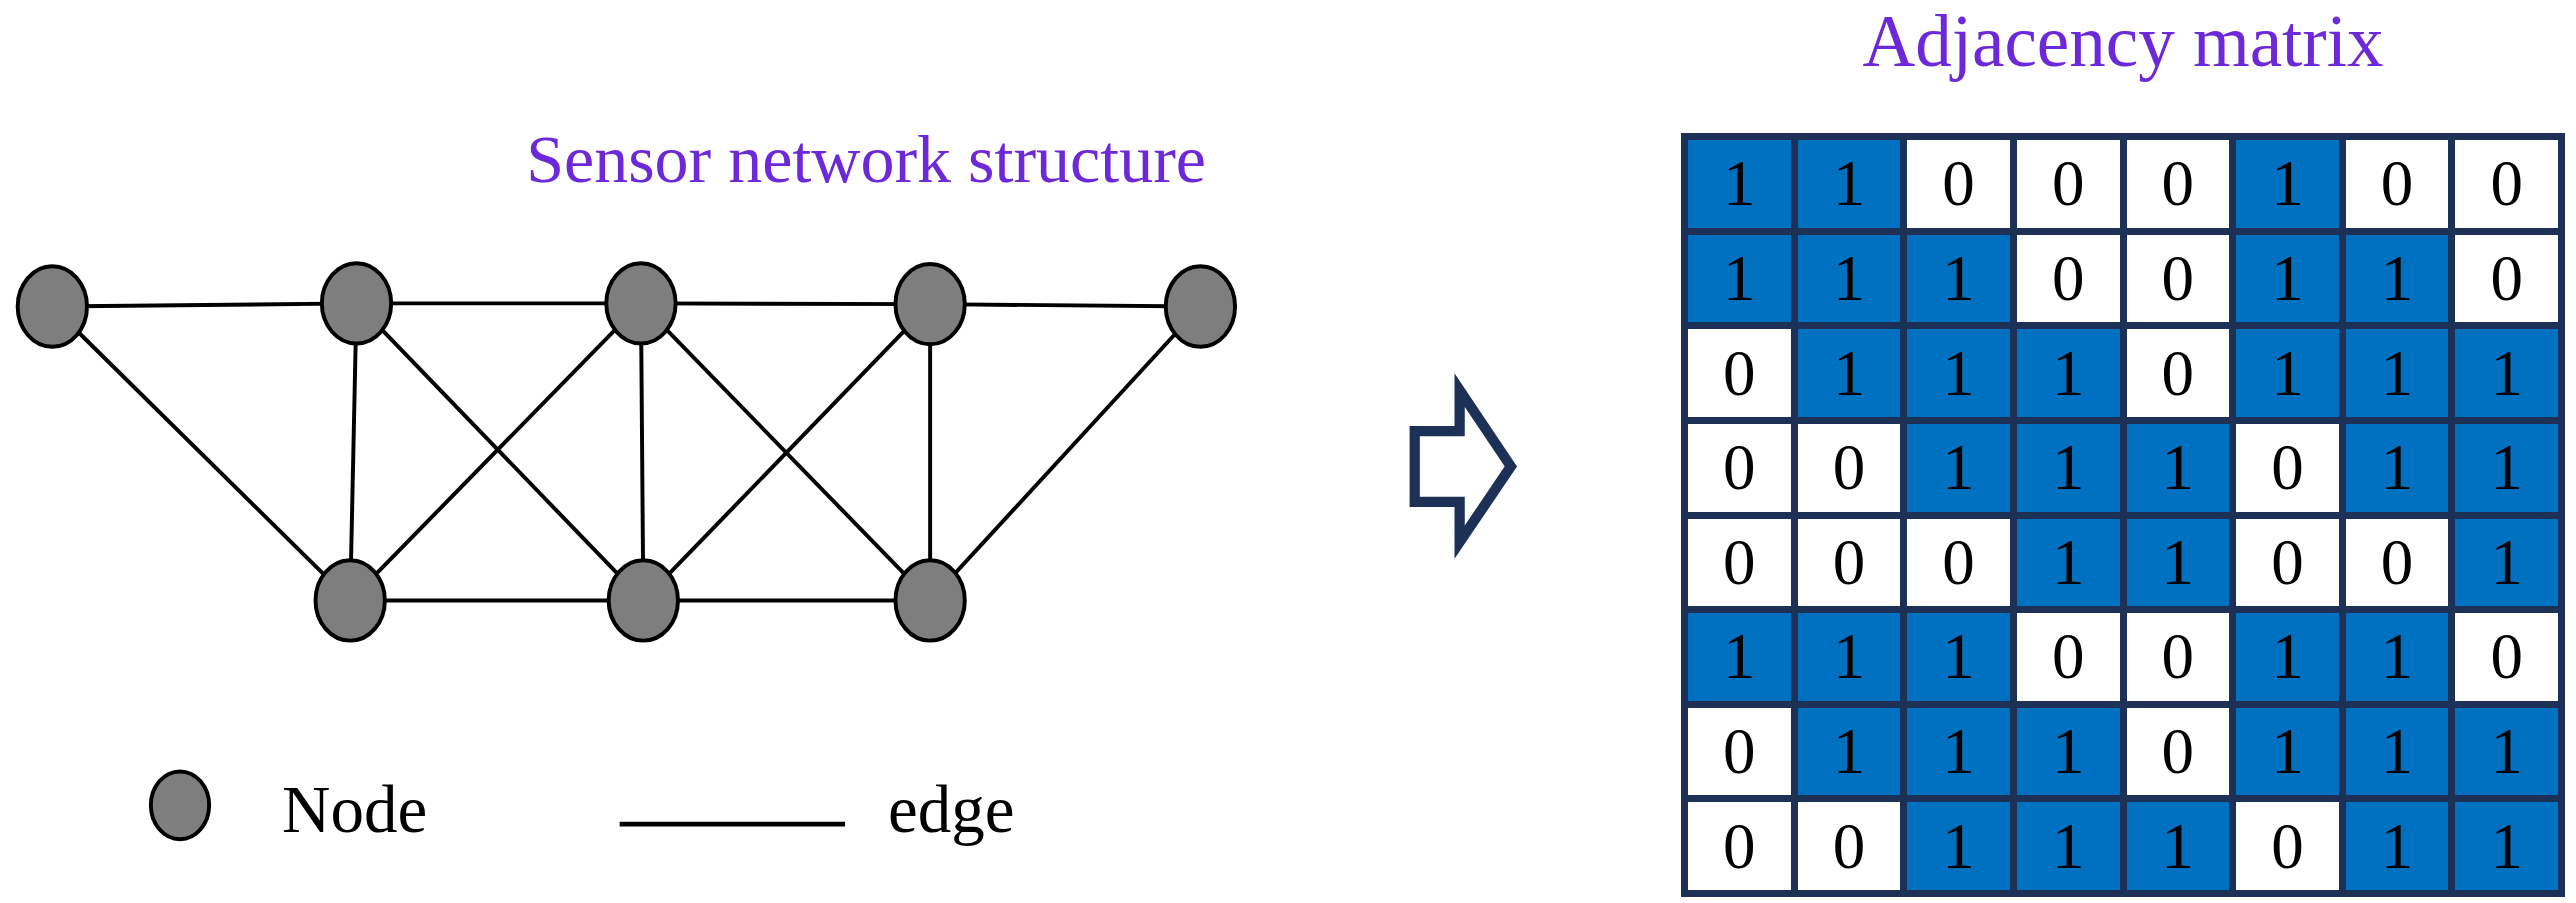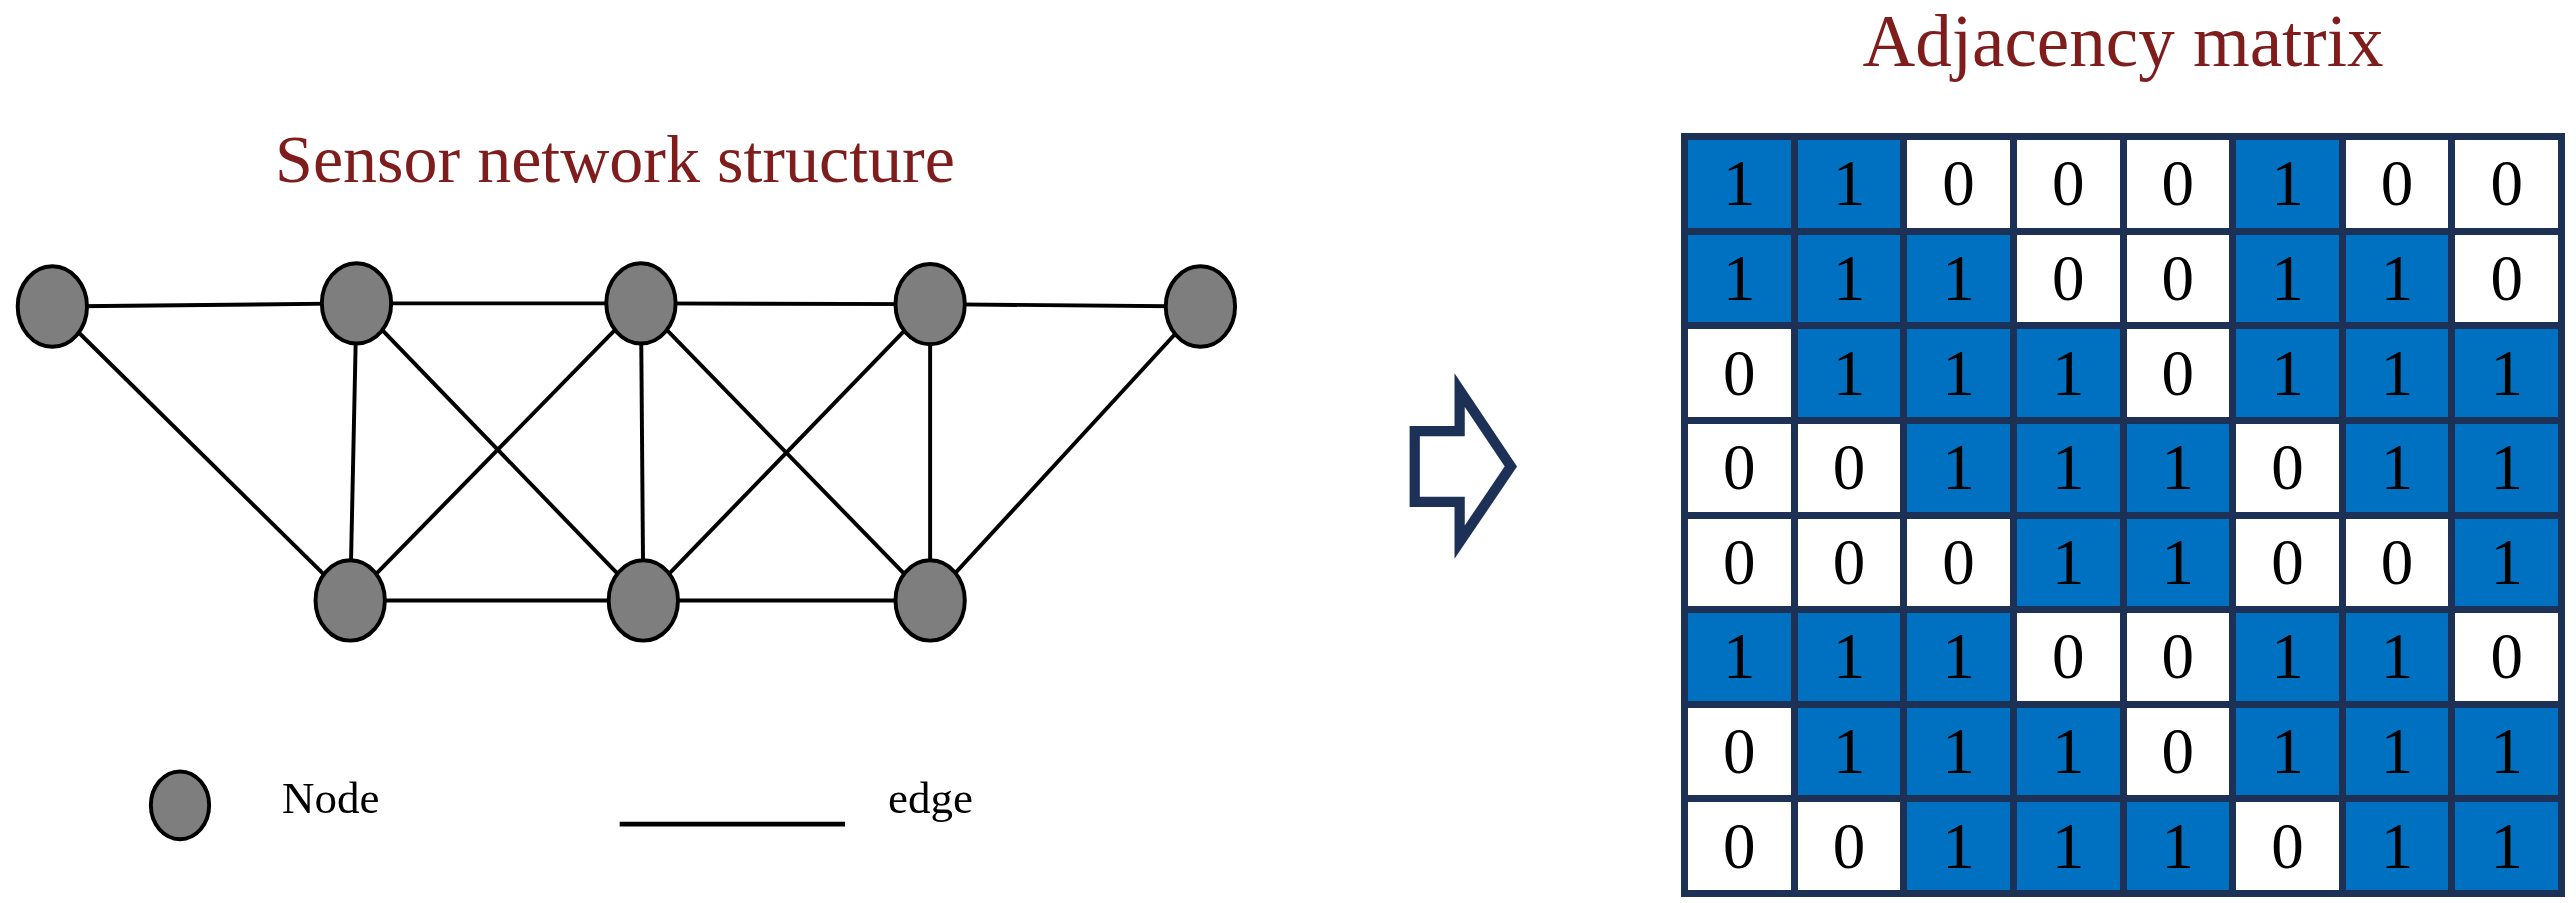--- a/index.html
+++ b/index.html
@@ -14,23 +14,23 @@
     position: relative;
     width: 2576px; height: 903px;
     background: #ffffff;
   }
   .figure-title {
     position: absolute;
     text-align: center;
     font-size: 68px;
     line-height: 1.15;
     white-space: nowrap;
-    color: #7f1d1d;
-  }
-  #network-title { left: 16px; top: 120px; width: 1198px; }
+    color: #6d28d9;
+  }
+  #network-title { left: 8px; top: 120px; width: 1198px; text-align: right; }
   #matrix-title  { left: 1681px; top: 0px; width: 884px; font-size: 73px; }
 
   .graph-svg {
     position: absolute;
     left: 0; top: 0;
     width: 1616px; height: 903px;
   }
   .edge-line {
     stroke: #000000;
     stroke-width: 5;
@@ -46,21 +46,21 @@
   }
   .arrow-poly {
     fill: #ffffff;
     stroke: var(--arrow-navy, #1D3157);
     stroke-width: 13;
     stroke-linejoin: miter;
   }
   .legend-label {
     position: absolute;
     top: 776px;
-    font-size: 45px;
+    font-size: 67px;
     line-height: 1;
     white-space: nowrap;
   }
   #legend-node-label { left: 282px; }
   #legend-edge-label { left: 888px; }
 
   .matrix {
     position: absolute;
     left: 1681px; top: 133px;
     width: 884px; height: 764px;

